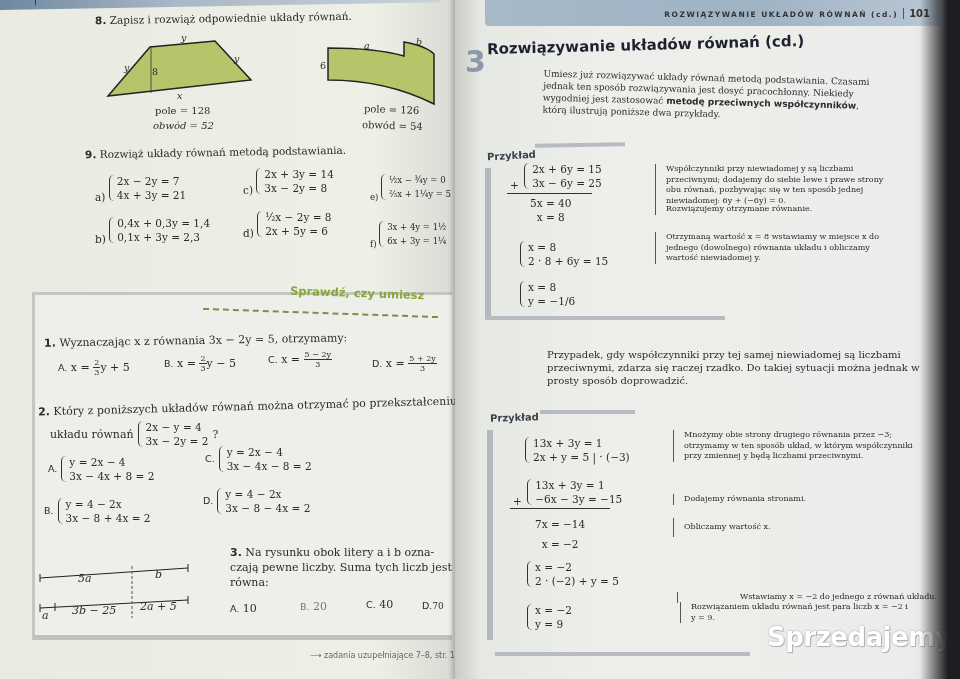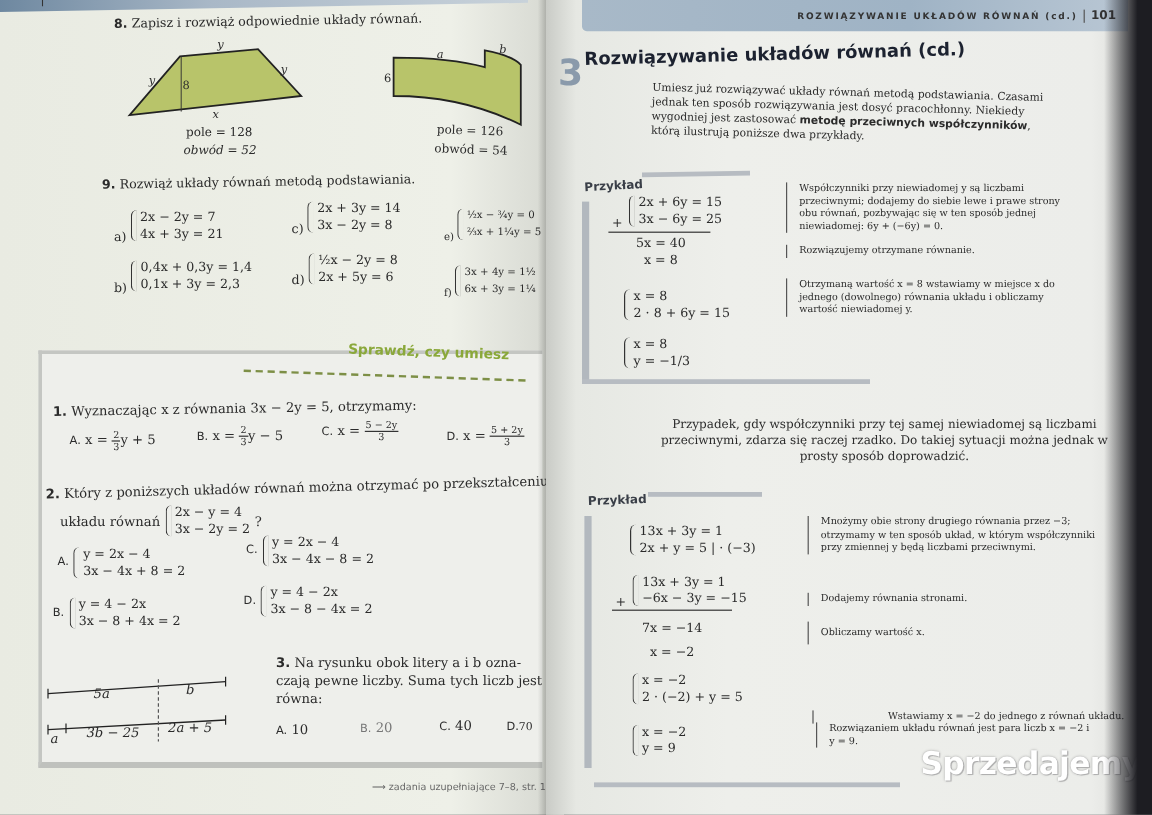--- a/index.html
+++ b/index.html
@@ -291,30 +291,30 @@
         <span class="lines">
           <span>x = 8</span>
           <span>2 · 8 + 6y = 15</span>
         </span>
       </span>
   </div>
   <div class="abs eq" style="left:65px;top:280px;">
     <span class="brace">
         <span class="lines">
           <span>x = 8</span>
-          <span>y = −1/3</span>
-        </span>
-      </span>
-  </div>
-
-  <div class="abs expl" style="left:200px;top:152px;width:235px;">Współczynniki przy niewiadomej y są liczbami przeciwnymi; dodajemy do siebie lewe i prawe strony obu równań, pozbywając się w ten sposób jednej niewiadomej: 6y + (−6y) = 0.</div>
+          <span>y = −1/6</span>
+        </span>
+      </span>
+  </div>
+
+  <div class="abs expl" style="left:200px;top:164px;width:235px;">Współczynniki przy niewiadomej y są liczbami przeciwnymi; dodajemy do siebie lewe i prawe strony obu równań, pozbywając się w ten sposób jednej niewiadomej: 6y + (−6y) = 0.</div>
   <div class="abs expl" style="left:200px;top:204px;width:235px;">Rozwiązujemy otrzymane równanie.</div>
   <div class="abs expl" style="left:200px;top:232px;width:225px;">Otrzymaną wartość x = 8 wstawiamy w miejsce x do jednego (dowolnego) równania układu i obliczamy wartość niewiadomej y.</div>
 
-  <div class="abs para2" style="left:92px;top:348px;text-align:center;">Przypadek, gdy współczynniki przy tej samej niewiadomej są liczbami przeciwnymi, zdarza się raczej rzadko. Do takiej sytuacji można jednak w prosty sposób doprowadzić.</div>
+  <div class="abs para2" style="left:92px;top:348px;">Przypadek, gdy współczynniki przy tej samej niewiadomej są liczbami przeciwnymi, zdarza się raczej rzadko. Do takiej sytuacji można jednak w prosty sposób doprowadzić.</div>
 
   <div class="abs example-label" style="left:35px;top:412px;transform:rotate(-2deg);">Przykład</div>
   <div class="abs example-bar" style="left:85px;top:410px;width:95px;"></div>
   <div class="abs ex-box" style="left:32px;top:430px;width:6px;height:210px;"></div>
   <div class="abs example-bar" style="left:40px;top:652px;width:255px;"></div>
 
   <div class="abs eq" style="left:70px;top:436px;">
     <span class="brace">
         <span class="lines">
           <span>13x + 3y = 1</span>

